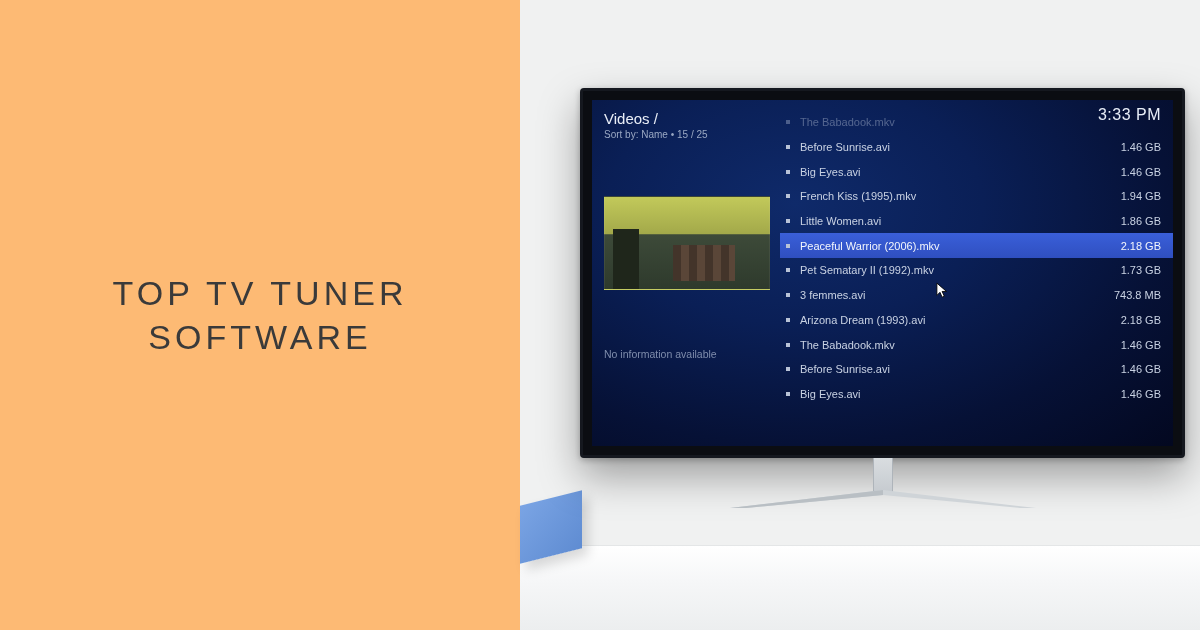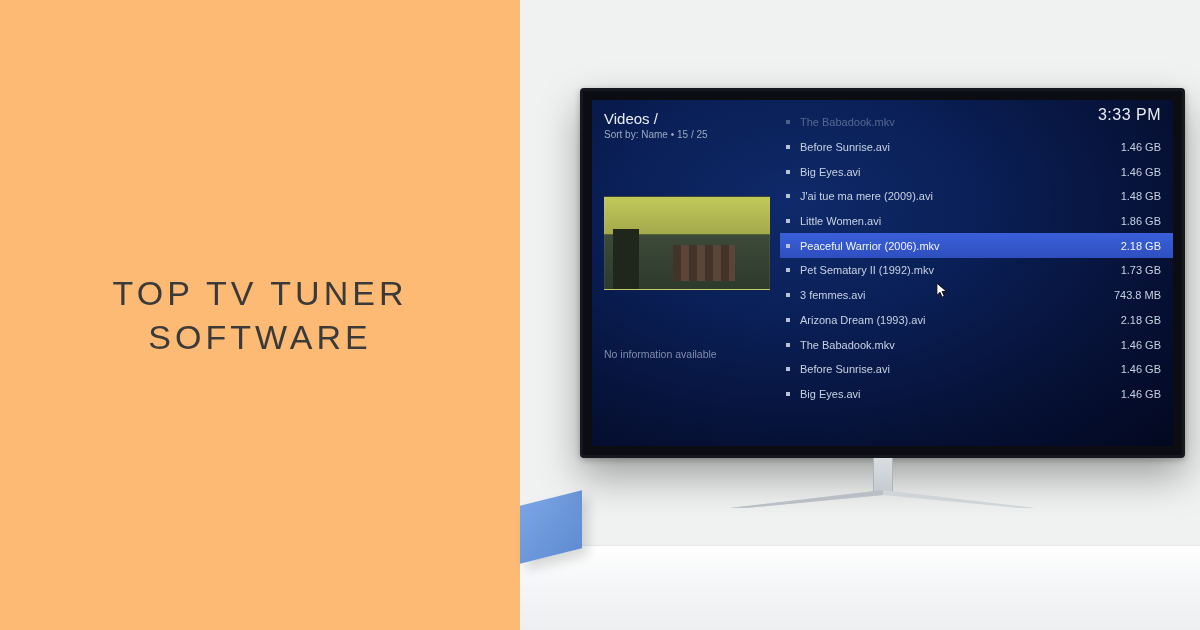--- a/index.html
+++ b/index.html
@@ -208,22 +208,22 @@
                 <div class="name">Before Sunrise.avi</div>
                 <div class="size">1.46 GB</div>
               </div>
               <div class="row">
                 <div class="dot"></div>
                 <div class="name">Big Eyes.avi</div>
                 <div class="size">1.46 GB</div>
               </div>
               <div class="row">
                 <div class="dot"></div>
-                <div class="name">J'ai tue ma mere (2009).avi</div>
-                <div class="size">1.48 GB</div>
+                <div class="name">French Kiss (1995).mkv</div>
+                <div class="size">1.94 GB</div>
               </div>
               <div class="row">
                 <div class="dot"></div>
                 <div class="name">Little Women.avi</div>
                 <div class="size">1.86 GB</div>
               </div>
               <div class="row selected">
                 <div class="dot"></div>
                 <div class="name">Peaceful Warrior (2006).mkv</div>
                 <div class="size">2.18 GB</div>

